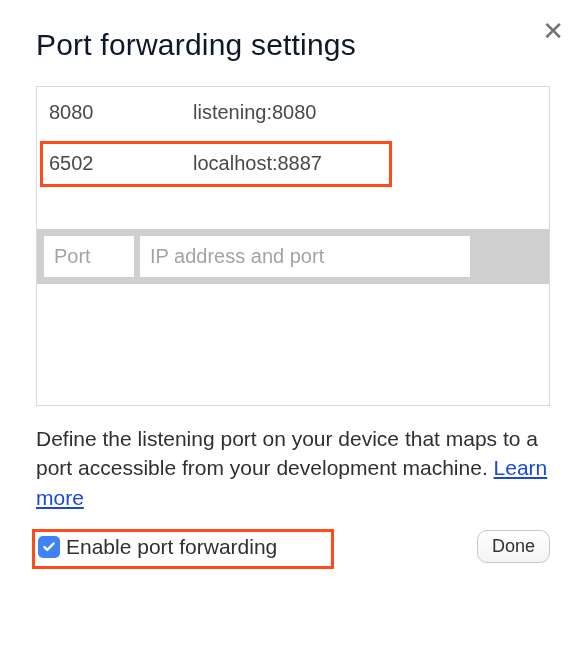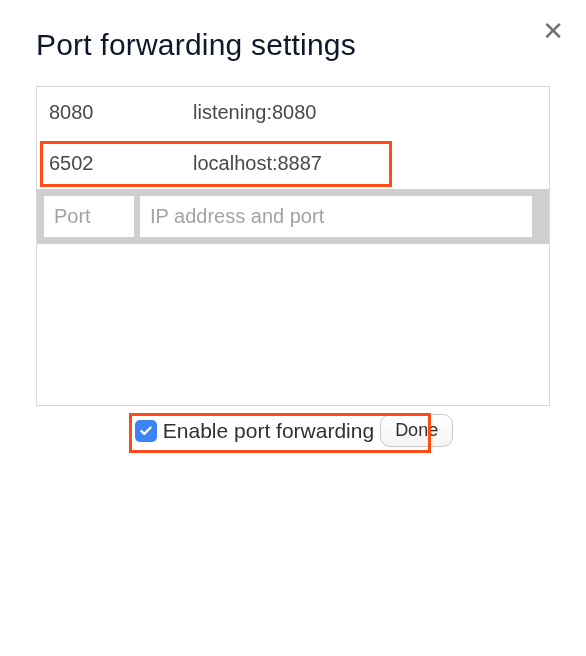--- a/index.html
+++ b/index.html
@@ -60,54 +60,55 @@
       top: 54px;
       width: 352px;
       height: 46px;
       pointer-events: none;
     }
     .input-row {
       background: #cfcfcf;
       padding: 7px 7px;
       display: flex;
       gap: 6px;
+      margin-top: 40px;
     }
     .input-row input {
       background: #fff;
       border: none;
       font-size: 20px;
       padding: 9px 10px;
       color: #333;
       font-family: inherit;
     }
     .input-row input::placeholder {
       color: #a3a3a3;
     }
     .port-input {
       width: 90px;
     }
     .addr-input {
-      width: 392px;
+      width: 330px;
     }
     .desc {
       margin-top: 18px;
       font-size: 21px;
       line-height: 1.4;
       color: #303030;
     }
     .link {
       color: #1a48da;
       text-decoration: underline;
       cursor: pointer;
     }
     .footer {
-      margin-top: 8px;
+      margin-top: 18px;
       display: flex;
       align-items: center;
-      justify-content: center;
+      justify-content: space-between;
     }
     .enable-wrap {
       position: relative;
       display: flex;
       align-items: center;
       padding: 4px 6px 4px 2px;
     }
     .enable-highlight {
       position: absolute;
       border: 3px solid #ff4b17;
@@ -165,20 +166,23 @@
       <span class="port-col">6502</span>
       <span class="addr-col">localhost:8887</span>
     </div>
     <div class="highlight-row"></div>
     <div class="input-row">
       <input class="port-input" type="text" placeholder="Port" style="">
       <input class="addr-input" type="text" placeholder="IP address and port" style="">
     </div>
   </div>
 
+  <p class="desc">
+    <span>Define the listening port on your device that maps to a port accessible from your development machine. </span><a class="link">Learn more</a>
+  </p>
 
   <div class="footer">
     <div class="enable-wrap">
       <div class="enable-highlight"></div>
       <div class="checkbox">
         <svg viewBox="0 0 24 24">
           <path fill="none" stroke="#fff" stroke-width="4" stroke-linecap="round" stroke-linejoin="round" d="M4 12l5 5L20 6"></path>
         </svg>
       </div>
       <span class="enable-label">Enable port forwarding</span>

